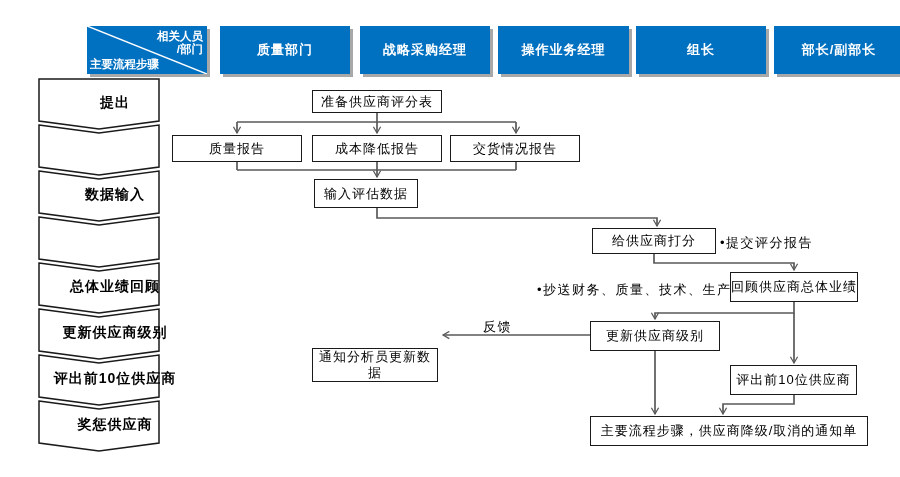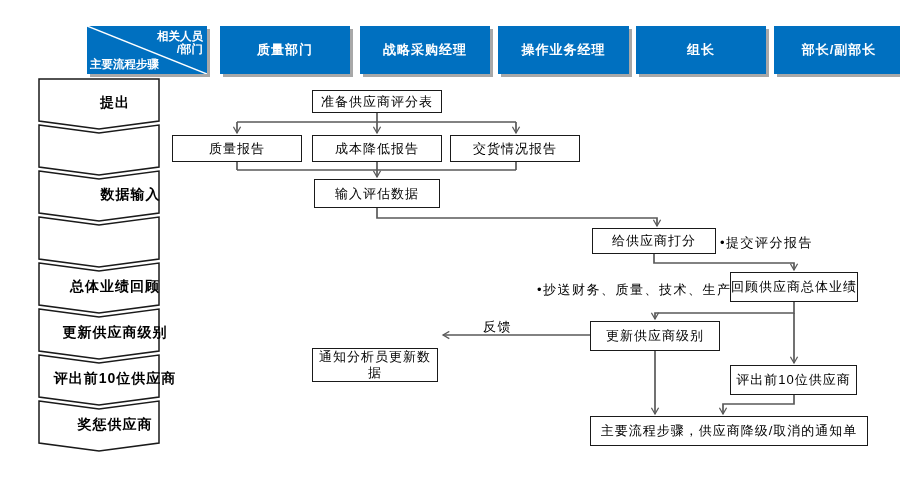--- a/index.html
+++ b/index.html
@@ -91,21 +91,21 @@
         <svg width="122" height="53">
           <polygon points="1,1 121,1 121,43 61,51 1,43" fill="#ffffff" stroke="#1a1a1a" stroke-width="1.5"></polygon>
         </svg>
         <div class="lbl">提出</div>
       </div>
       <div class="step" style="top: 124px;">
         <svg width="122" height="53">
           <polygon points="1,1 61,9 121,1 121,43 61,51 1,43" fill="#ffffff" stroke="#1a1a1a" stroke-width="1.5"></polygon>
         </svg>
       </div>
-      <div class="step" style="top: 170px; padding-left: 31px;">
+      <div class="step" style="top: 170px;">
         <svg width="122" height="53">
           <polygon points="1,1 61,9 121,1 121,43 61,51 1,43" fill="#ffffff" stroke="#1a1a1a" stroke-width="1.5"></polygon>
         </svg>
         <div class="lbl">数据输入</div>
       </div>
       <div class="step" style="top: 216px;">
         <svg width="122" height="53">
           <polygon points="1,1 61,9 121,1 121,43 61,51 1,43" fill="#ffffff" stroke="#1a1a1a" stroke-width="1.5"></polygon>
         </svg>
       </div>
@@ -130,21 +130,21 @@
       <div class="step" style="top: 400px;">
         <svg width="122" height="53">
           <polygon points="1,1 61,9 121,1 121,43 61,51 1,43" fill="#ffffff" stroke="#1a1a1a" stroke-width="1.5"></polygon>
         </svg>
         <div class="lbl">奖惩供应商</div>
       </div>
       <div class="node" style="left: 312px; top: 90px; width: 130px; height: 23px;">准备供应商评分表</div>
       <div class="node" style="left: 172px; top: 135px; width: 130px; height: 27px;">质量报告</div>
       <div class="node" style="left: 312px; top: 135px; width: 130px; height: 27px;">成本降低报告</div>
       <div class="node" style="left: 450px; top: 135px; width: 130px; height: 27px;">交货情况报告</div>
-      <div class="node" style="left: 314px; top: 179px; width: 126px; height: 29px;">输入评估数据</div>
+      <div class="node" style="left: 314px; top: 179px; width: 104px; height: 29px;">输入评估数据</div>
       <div class="node" style="left: 592px; top: 228px; width: 124px; height: 26px;">给供应商打分</div>
       <div class="node" style="left: 730px; top: 272px; width: 128px; height: 30px;">回顾供应商总体业绩</div>
       <div class="node wrap" style="left: 312px; top: 320px; width: 126px; height: 34px; margin-top: 28px;">通知分析员更新数据</div>
       <div class="node" style="left: 590px; top: 321px; width: 130px; height: 30px;">更新供应商级别</div>
       <div class="node" style="left: 730px; top: 365px; width: 127px; height: 30px;">评出前10位供应商</div>
       <div class="node" style="left: 590px; top: 416px; width: 278px; height: 30px;">主要流程步骤，供应商降级/取消的通知单</div>
       <div class="annot" style="left: 720px; top: 234px;">•提交评分报告</div>
       <div class="annot" style="left: 537px; top: 281px; text-align: right;">•抄送财务、质量、技术、生产</div>
       <div class="annot" style="left: 483px; top: 318px;">反馈</div>
     </div>

